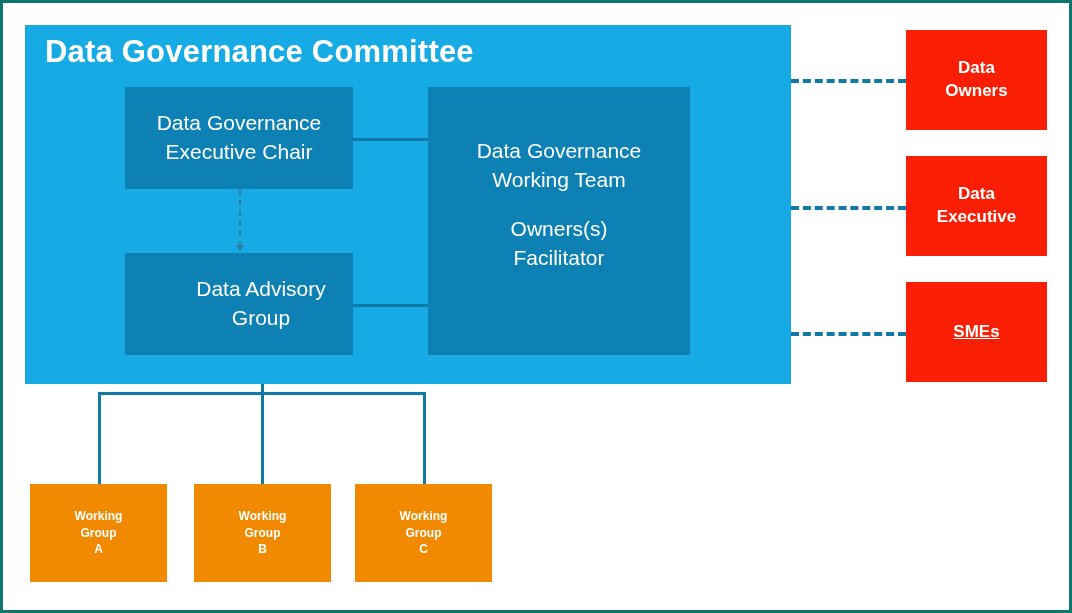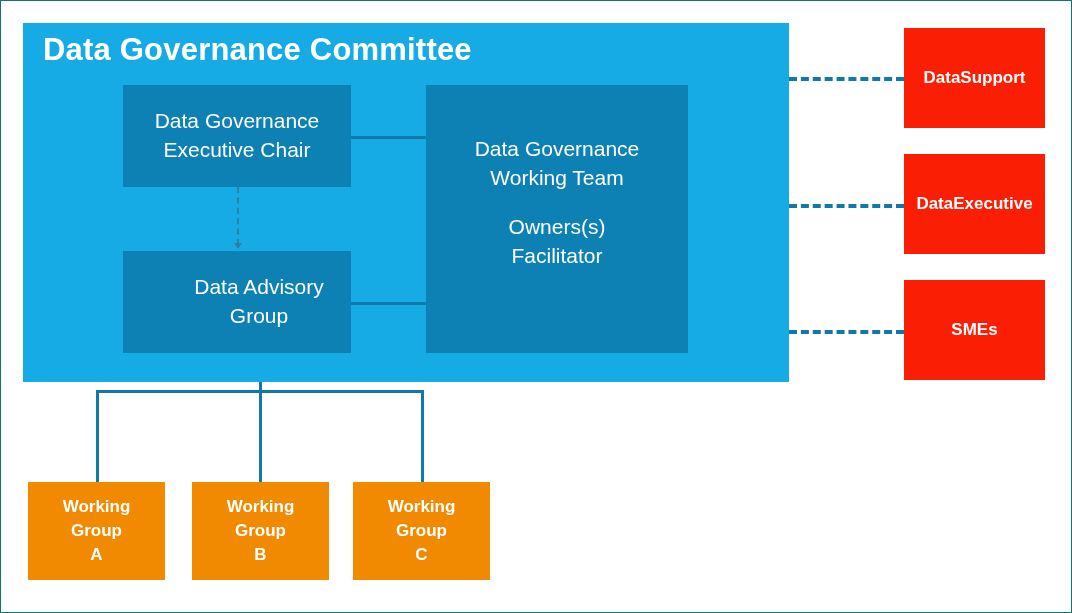--- a/index.html
+++ b/index.html
@@ -10,21 +10,21 @@
   }
   body {
     font-family: "Liberation Sans", sans-serif;
   }
   #canvas {
     position: relative;
     width: 1072px;
     height: 613px;
     background: #ffffff;
     box-sizing: border-box;
-    border: 1px solid #0f766e;
+    border: 3px solid #0f766e;
     overflow: hidden;
   }
 
   
   .committee-panel {
     position: absolute;
     left: 22px;
     top: 22px;
     width: 766px;
     height: 359px;
@@ -113,32 +113,32 @@
 
   
   .red-box {
     position: absolute;
     background: #fa1e04;
     color: #ffffff;
     font-size: 17px;
     font-weight: bold;
     line-height: 1.35;
     display: flex;
-    flex-direction: row;
+    flex-direction: column;
     align-items: center;
     justify-content: center;
     text-align: center;
   }
 
   
   .orange-box {
     position: absolute;
     background: #f18a00;
     color: #ffffff;
-    font-size: 17px;
+    font-size: 12px;
     font-weight: bold;
     line-height: 1.4;
     display: flex;
     flex-direction: column;
     align-items: center;
     justify-content: center;
   }
 </style>
 </head>
 <body>
@@ -175,29 +175,29 @@
     </div>
 
   </div>
 
   <div class="dashed-h" style="left:788px; top:76px; width:115px;"></div>
   <div class="dashed-h" style="left:788px; top:203px; width:115px;"></div>
   <div class="dashed-h" style="left:788px; top:329px; width:115px;"></div>
 
   <div class="red-box" style="left:903px; top:27px; width:141px; height:100px;">
     <span>Data</span>
-    <span>Support</span>
+    <span>Owners</span>
   </div>
 
   <div class="red-box" style="left:903px; top:153px; width:141px; height:100px;">
     <span>Data</span>
     <span>Executive</span>
   </div>
 
-  <div class="red-box" style="left:903px; top:279px; width:141px; height:100px;">
+  <div class="red-box" style="left:903px; top:279px; width:141px; height:100px;text-decoration:underline;">
     <span>SMEs</span>
   </div>
 
   <div class="conn conn-v" style="left:258px; top:381px; height:10px;"></div>
 
   <div class="conn conn-h" style="left:95px; top:389px; width:328px;"></div>
 
   <div class="conn conn-v" style="left:95px; top:389px; height:92px;"></div>
   <div class="conn conn-v" style="left:258px; top:389px; height:92px;"></div>
   <div class="conn conn-v" style="left:420px; top:389px; height:92px;"></div>

